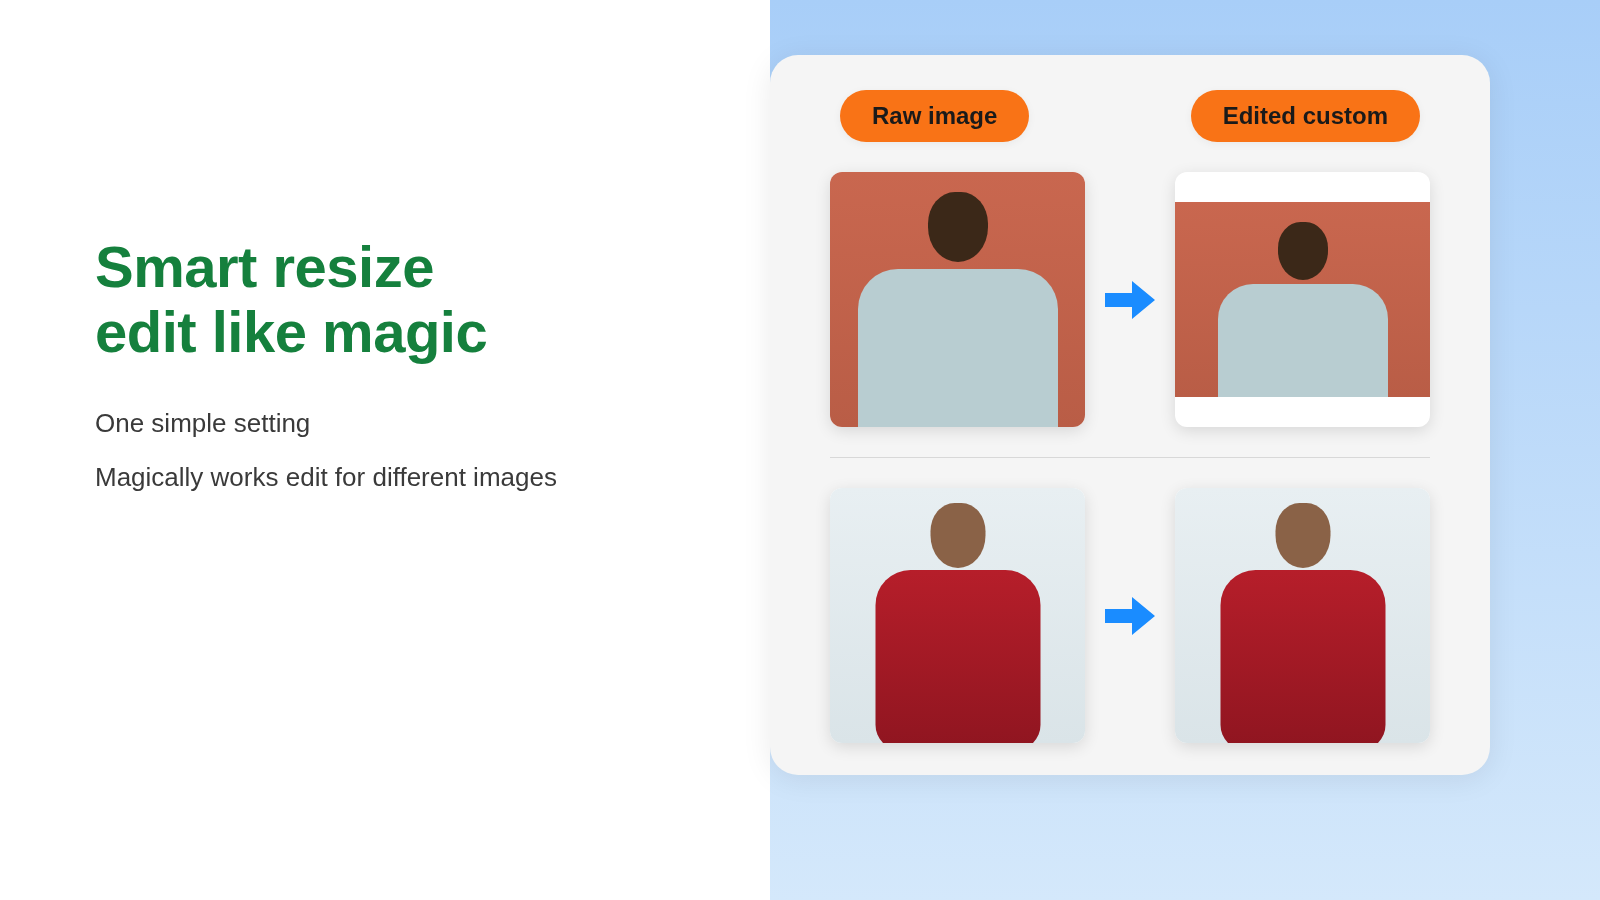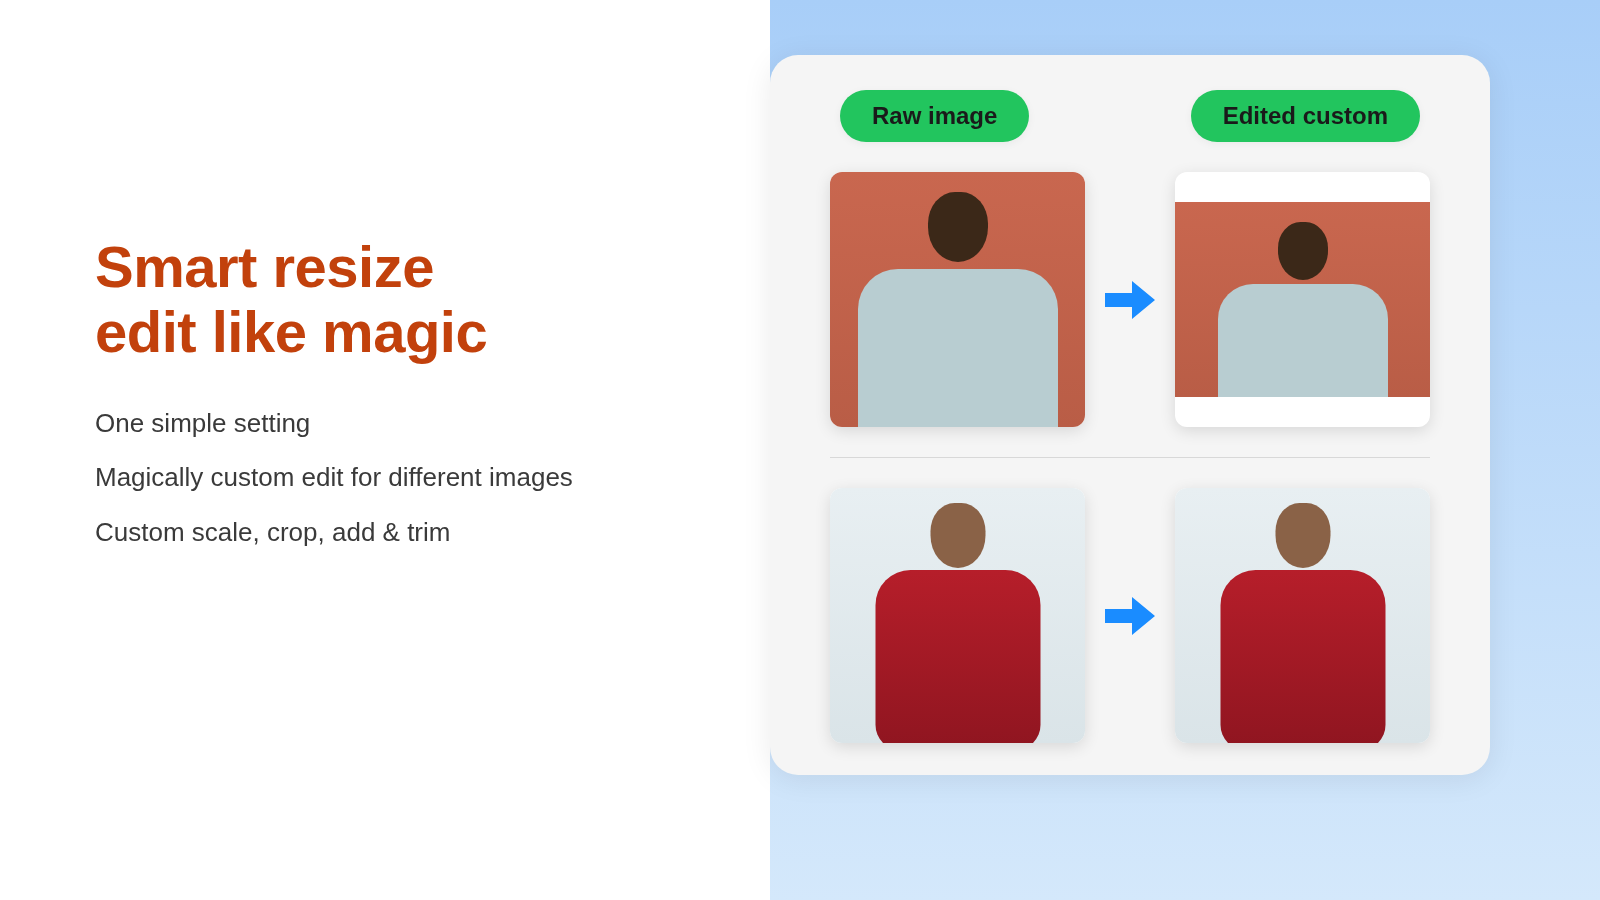--- a/index.html
+++ b/index.html
@@ -25,21 +25,21 @@
     }
     .left-panel {
       position: absolute;
       left: 95px;
       top: 235px;
       width: 500px;
     }
     .heading {
       font-size: 58px;
       font-weight: 800;
-      color: #c2410c;
+      color: #15803d;
       line-height: 1.12;
       letter-spacing: -0.5px;
       margin-bottom: 40px;
     }
     .feature-list {
       list-style: none;
       margin-top: 17px;
     }
     .feature-item {
       font-size: 26px;
@@ -59,21 +59,21 @@
       box-shadow: 0 4px 30px rgba(0,0,0,0.08);
       padding: 35px 45px 20px 45px;
     }
     .labels-row {
       display: flex;
       justify-content: space-between;
       margin-bottom: 30px;
       padding: 0 25px;
     }
     .pill {
-      background: #22c55e;
+      background: #f97316;
       border-radius: 100px;
       padding: 12px 32px;
       font-size: 24px;
       font-weight: 800;
       color: #1a1a1a;
       box-shadow: 0 2px 8px rgba(0,0,0,0.05);
     }
     .compare-row {
       display: flex;
       align-items: center;
@@ -200,22 +200,21 @@
 
 <div class="bg-gradient"></div>
 
 <div class="left-panel">
   <h1 class="heading">
     <span>Smart resize</span><br>
     <span>edit like magic</span>
   </h1>
   <ul class="feature-list">
     <li class="feature-item">One simple setting</li>
-    <li class="feature-item">Magically custom edit for different images</li>
-    <li class="feature-item">Custom scale, crop, add &amp; trim</li>
+    <li class="feature-item">Magically works edit for different images</li>
   </ul>
 </div>
 
 <div class="card">
   <div class="labels-row">
     <div class="pill">Raw image</div>
     <div class="pill">Edited custom</div>
   </div>
 
   <div class="compare-row">

